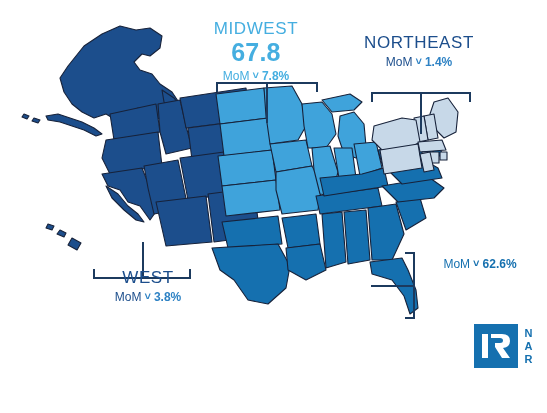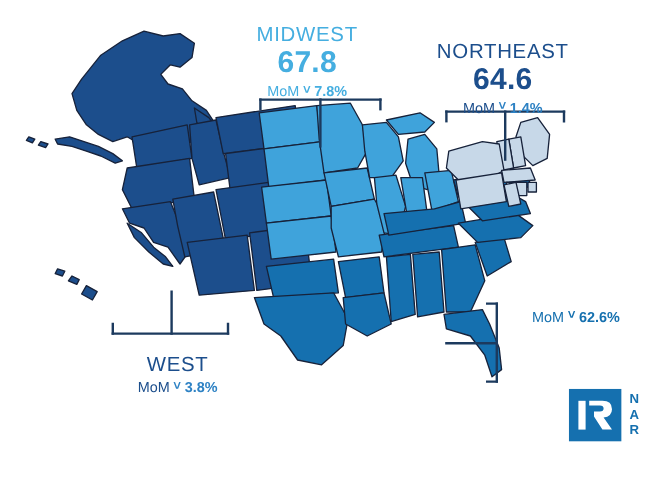--- a/index.html
+++ b/index.html
@@ -72,21 +72,21 @@
   .theme-west .region-name,
   .theme-west .region-value,
   .theme-west .mom-label { color: #1C4E8C; }
   .theme-west .mom-chev,
   .theme-west .mom-pct   { color: #2E82C4; }
 
   
   #callout-midwest   { left: 186px; top: 20px;  width: 140px; }
   #callout-northeast { left: 344px; top: 34px;  width: 150px; }
   #callout-south     { left: 420px; top: 253px; width: 120px; }
-  #callout-west      { left: 78px;  top: 295px; width: 140px; }
+  #callout-west      { left: 78px;  top: 269px; width: 140px; }
 
   
   #leaders {
     position: absolute; left: 0; top: 0;
     width: 547px; height: 413px;
     pointer-events: none;
   }
 
   
   #nar-logo {
@@ -283,21 +283,20 @@
     <div class="region-value">67.8</div>
     <div class="mom-row">
       <span class="mom-label">MoM</span>
       <span class="mom-chev">˅</span>
       <span class="mom-pct">7.8%</span>
     </div>
   </div>
 
   <div class="callout theme-northeast" id="callout-northeast">
     <div class="region-name">NORTHEAST</div>
-    <div class="region-value">64.6</div>
     <div class="mom-row">
       <span class="mom-label">MoM</span>
       <span class="mom-chev">˅</span>
       <span class="mom-pct">1.4%</span>
     </div>
   </div>
 
   <div class="callout theme-south" id="callout-south">
     <div class="mom-row">
       <span class="mom-label">MoM</span>

